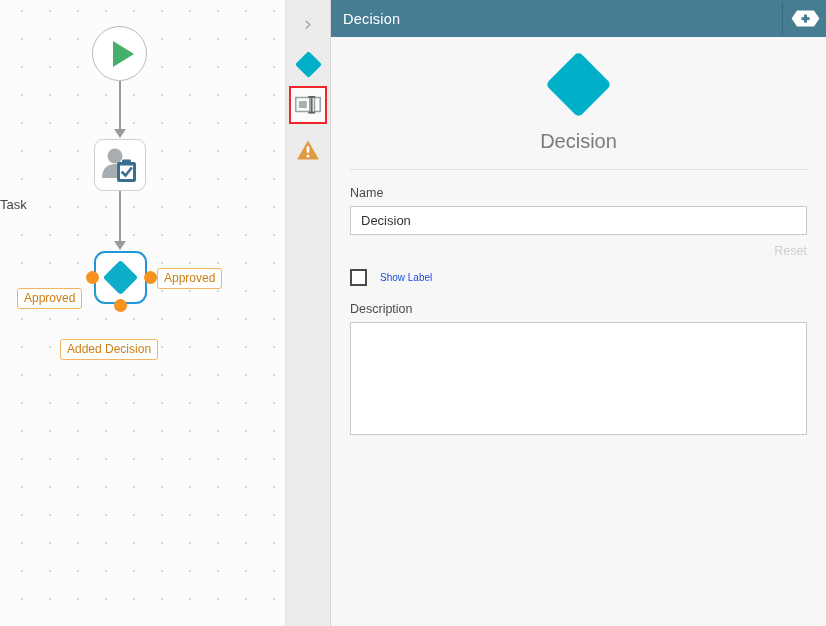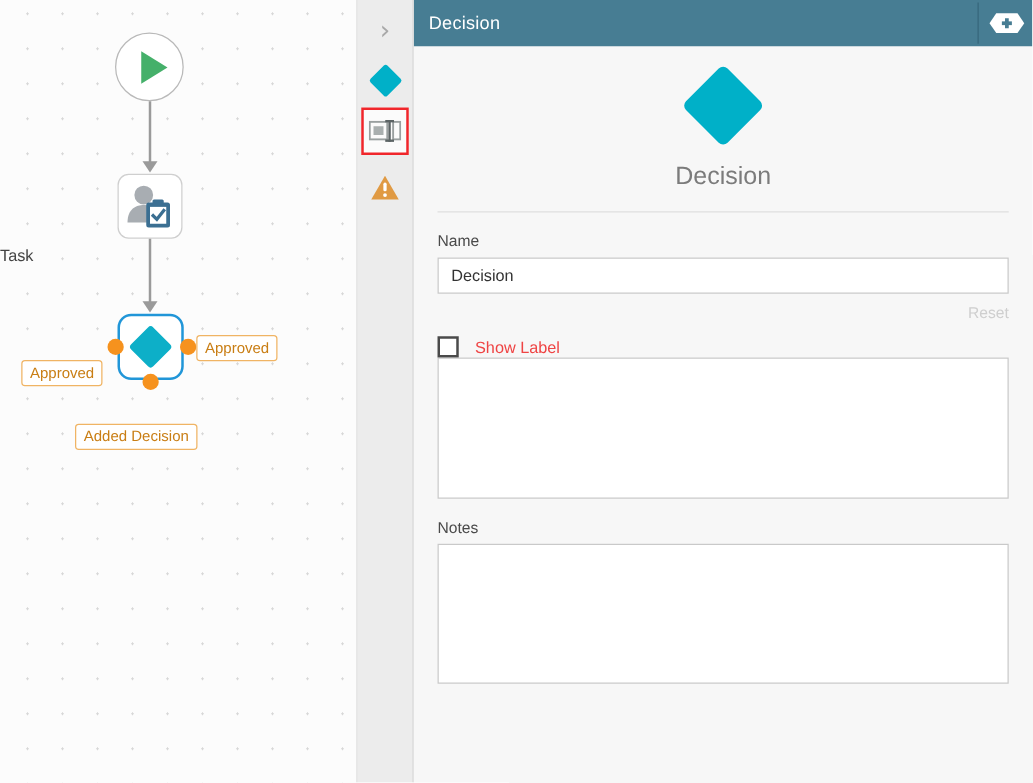--- a/index.html
+++ b/index.html
@@ -302,22 +302,22 @@
   .checkbox {
     width: 17px;
     height: 17px;
     border: 2px solid #4a4a4a;
     background: #ffffff;
     box-sizing: border-box;
     flex: 0 0 17px;
   }
   .check-label {
     margin-left: 13px;
-    font-size: 13px;
-    color: #ef4444;
+    font-size: 10px;
+    color: #1d4ed8;
   }
   .textarea {
     width: 100%;
     box-sizing: border-box;
     border: 1px solid #c9c9c9;
     background: #ffffff;
     resize: none;
     font-size: 13px;
     color: #333333;
     font-family: "Liberation Sans", sans-serif;
@@ -430,24 +430,21 @@
       <div class="reset-row">
         <span class="reset-link">Reset</span>
       </div>
 
       <div class="check-row">
         <span class="checkbox"></span>
         <span class="check-label">Show Label</span>
       </div>
 
       <div class="field">
+        <div class="field-label">Description</div>
         <textarea class="textarea ta-desc" placeholder="" style=""></textarea>
       </div>
 
-      <div class="field">
-        <div class="field-label">Notes</div>
-        <textarea class="textarea ta-notes" placeholder="" style=""></textarea>
-      </div>
 
     </div>
   </div>
 
 </div>
 
 </body></html>

